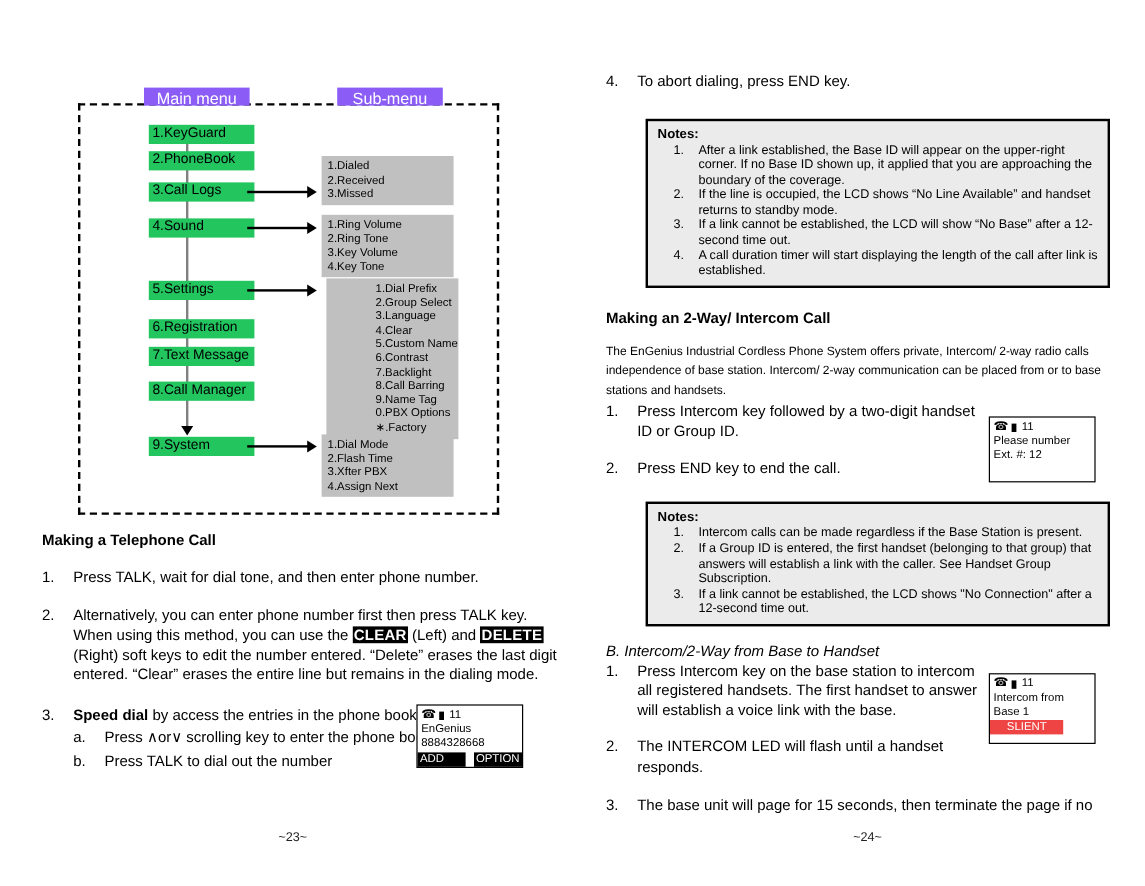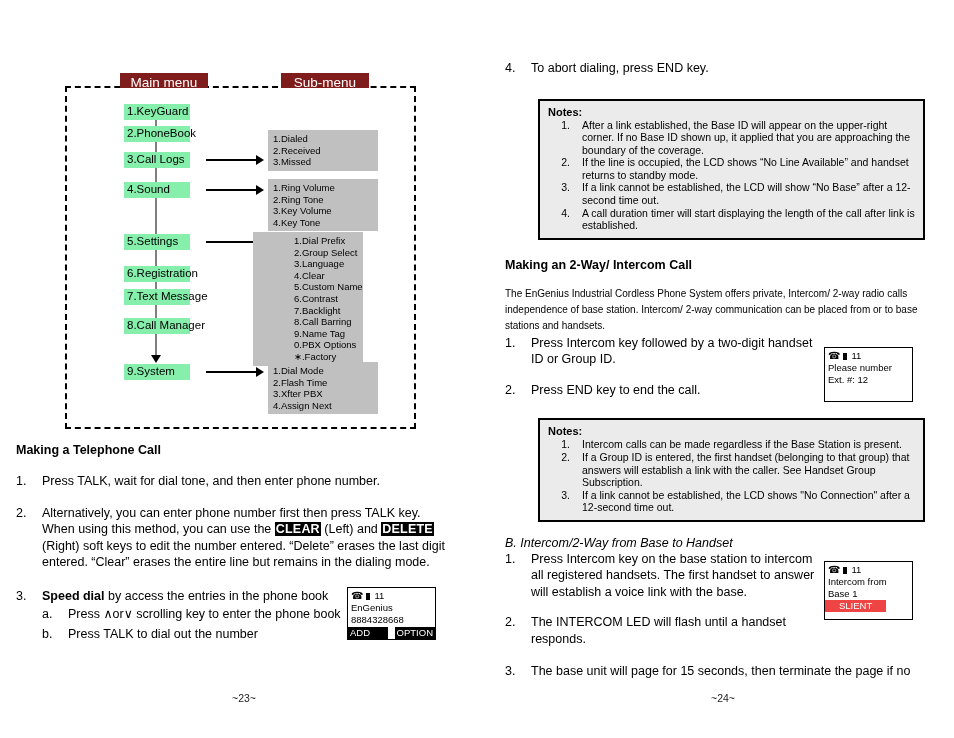--- a/index.html
+++ b/index.html
@@ -29,30 +29,30 @@
   .sub-item .txt { flex:1 1 auto; }
 
   .inv { background:#000; color:#fff; font-weight:bold; padding:0 1px; letter-spacing:0.2px;}
 
   
   #menu-diagram {
     position:absolute; left:65px; top:86px; width:351px; height:343px;
     border:2px dashed #000;
   }
   .hdr-box {
-    position:absolute; background:#7f1d1d; color:#fff;
+    position:absolute; background:#8b5cf6; color:#fff;
     font-size:13.5px; text-align:center; line-height:20px; height:15px;
   }
   .mm-hdr { left:120px; top:73px; width:88px; }
   .sm-hdr { left:281px; top:73px; width:88px; }
 
   .mbox {
-    position:absolute; background:#86efac; color:#000;
+    position:absolute; background:#22c55e; color:#000;
     font-size:11.5px; line-height:15px; height:16px; padding-left:3px;
-    width:66px; white-space:nowrap;
+    width:88px; white-space:nowrap;
   }
   .sbox {
     position:absolute; background:#c0c0c0; color:#000;
     font-size:9.5px; line-height:11.6px; padding:3px 4px 3px 5px;
     width:110px; white-space:nowrap;
   }
   .vline { position:absolute; background:#808080; width:1.5px; }
   .hline { position:absolute; background:#000; height:1.5px; }
   .arrowhead {
     position:absolute; width:0; height:0;
@@ -136,42 +136,42 @@
     <div>3.Missed</div>
   </div>
 
   <div class="sbox" style="left:268px; top:179px;">
     <div>1.Ring Volume</div>
     <div>2.Ring Tone</div>
     <div>3.Key Volume</div>
     <div>4.Key Tone</div>
   </div>
 
-  <div class="sbox" style="left:253px; top:232px;padding-left:41px;">
+  <div class="sbox" style="left:272px; top:232px;padding-left:41px;">
     <div>1.Dial Prefix</div>
     <div>2.Group Select</div>
     <div>3.Language</div>
     <div>4.Clear</div>
     <div>5.Custom Name</div>
     <div>6.Contrast</div>
     <div>7.Backlight</div>
     <div>8.Call Barring</div>
     <div>9.Name Tag</div>
     <div>0.PBX Options</div>
     <div>∗.Factory</div>
   </div>
 
   <div class="sbox" style="left:268px; top:362px;">
     <div>1.Dial Mode</div>
     <div>2.Flash Time</div>
     <div>3.Xfter PBX</div>
     <div>4.Assign Next</div>
   </div>
 
-  <div style="position:absolute; left:16px; top:443px; width:440px;">
+  <div style="position:absolute; left:35px; top:443px; width:440px;">
 
     <div class="h-bold">Making a Telephone Call</div>
 
     <div class="num-item" style="margin-top:16px;">
       <span class="num">1.</span>
       <span class="txt">Press TALK, wait for dial tone, and then enter phone number.</span>
     </div>
 
     <div class="num-item" style="margin-top:15px;">
       <span class="num">2.</span>

